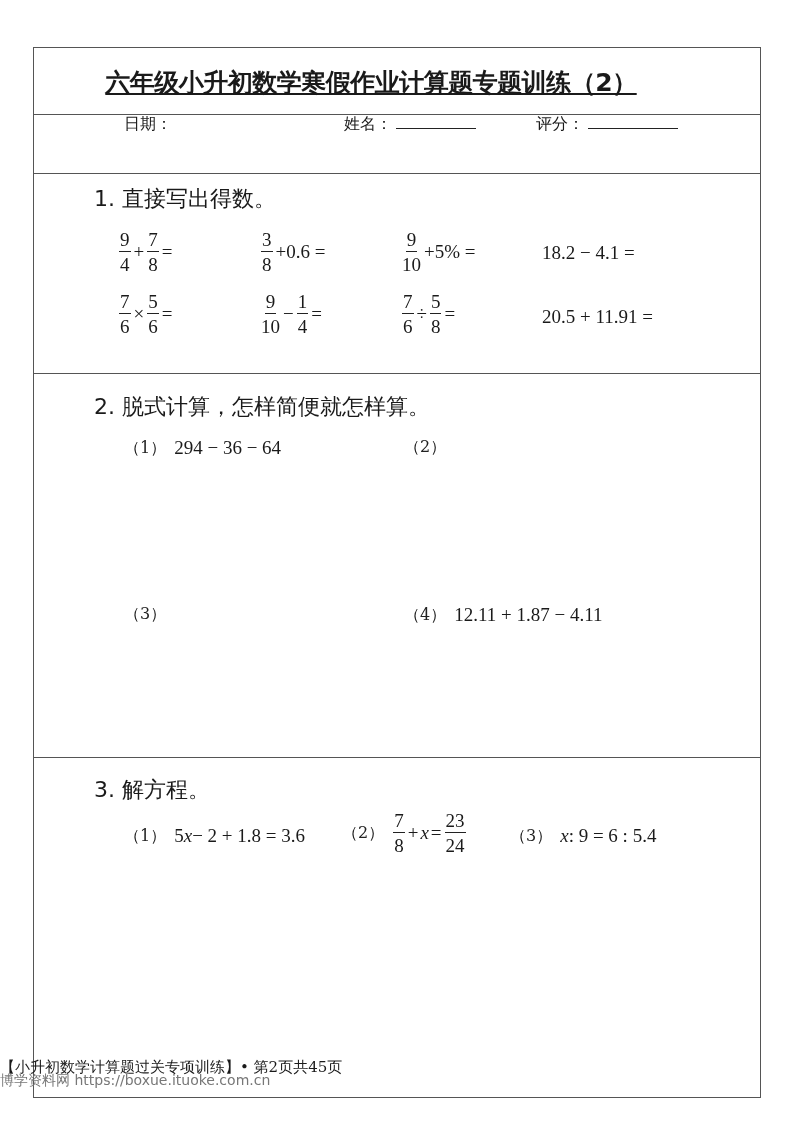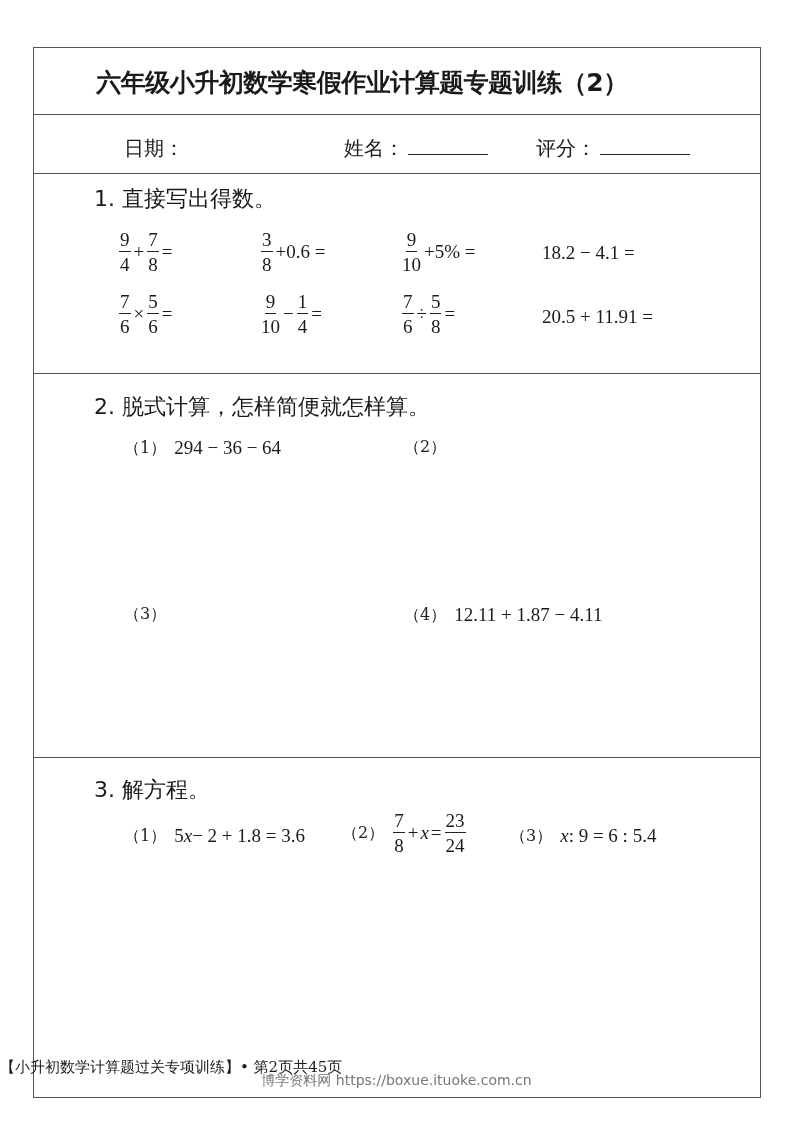--- a/index.html
+++ b/index.html
@@ -1,37 +1,37 @@
 <!DOCTYPE html>
 <html><head>
 <meta charset="utf-8">
 <style>
   html, body { margin: 0; padding: 0; background: #ffffff; }
   body { width: 793px; height: 1122px; position: relative; overflow: hidden;
          font-family: "DejaVu Sans", sans-serif; color: #1a1a1a; }
   .frame { position: absolute; left: 33px; top: 47px; width: 728px; height: 1051px;
            border-left: 1.5px solid #555; border-right: 1.5px solid #555; box-sizing: border-box; }
   .hline { position: absolute; left: 33px; width: 728px; height: 0; border-top: 1.5px solid #555; }
-  .title { position: absolute; left: 40px; top: 50px; width: 644px; height: 64px;
+  .title { position: absolute; left: 49px; top: 50px; width: 644px; height: 64px;
            display: flex; align-items: center; justify-content: center;
-           font-family: "DejaVu Sans", sans-serif; font-size: 25px; font-weight: bold; letter-spacing: -0.5px; }
-  .info-row { position: absolute; top: 135px; font-size: 20px; font-family: "DejaVu Serif", serif; }
+           font-family: "DejaVu Sans", sans-serif; font-size: 25px; font-weight: bold; letter-spacing: -0.5px; text-decoration: underline; }
+  .info-row { position: absolute; top: 114px; font-size: 16px; font-family: "DejaVu Serif", serif; }
   .blank { display: inline-block; width: 80px; border-bottom: 1.2px solid #222; height: 14px; vertical-align: baseline; margin-left: 4px; }
   .blank.wide { width: 90px; }
   .section-head { position: absolute; left: 94px; font-size: 22px; font-family: "DejaVu Sans", sans-serif; }
   .expr { position: absolute; font-family: "Liberation Serif", "DejaVu Serif", serif; font-size: 19px;
           display: flex; align-items: center; white-space: nowrap; }
   .frac { display: inline-flex; flex-direction: column; align-items: center; line-height: 1; margin: 0 1px; }
   .frac .num { padding: 0 1px 2px 1px; border-bottom: 1.2px solid #222; }
   .frac .den { padding-top: 3px; }
   .op { margin: 0 2px; }
   .label { font-family: "DejaVu Serif", serif; font-size: 16px; margin-right: 8px; color: #222; }
   .footer { position: absolute; top: 1058px; left: 0; width: 793px; text-align: left;
             font-family: "DejaVu Serif", serif; font-size: 15px; }
-  .watermark { position: absolute; top: 1072px; left: 0; width: 793px; text-align: center;
+  .watermark { position: absolute; top: 1072px; left: 0; width: 793px; text-align: left;
                font-family: "DejaVu Sans", sans-serif; font-size: 14px; color: #777; }
   i.var { font-style: italic; }
 </style>
 </head>
 <body>
 
 <div class="frame"></div>
 <div class="hline" style="top:47px"></div>
 <div class="hline" style="top:114px"></div>
 <div class="hline" style="top:173px"></div>

